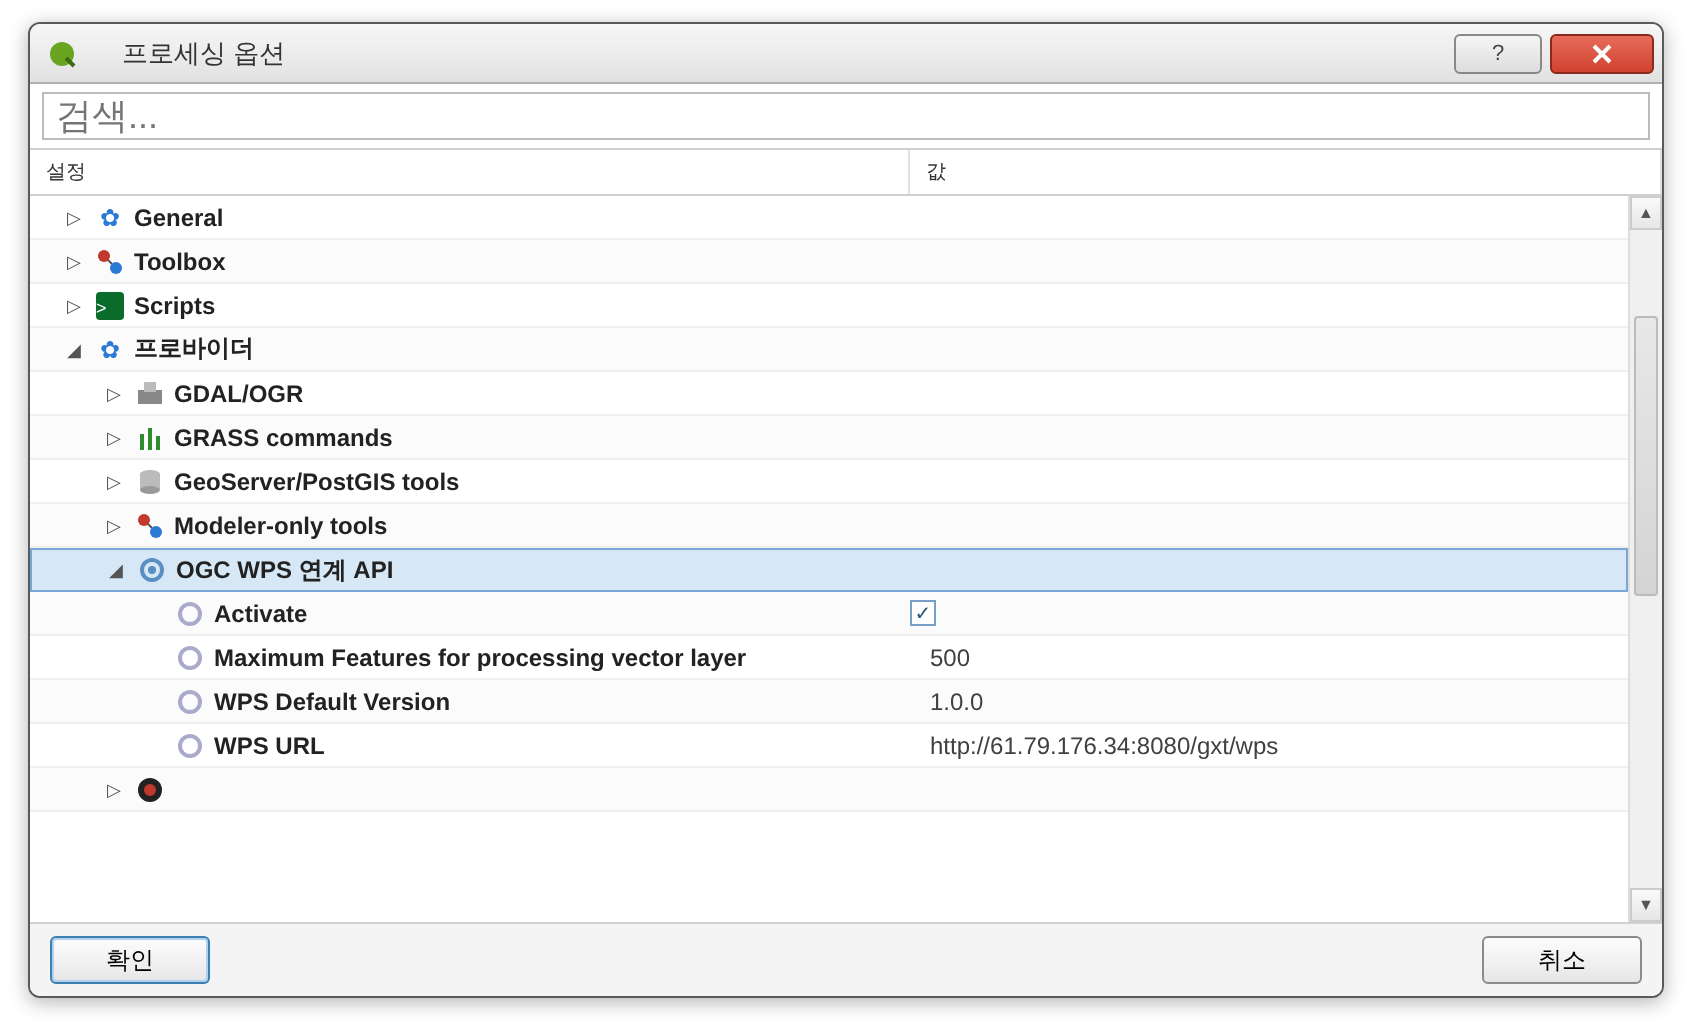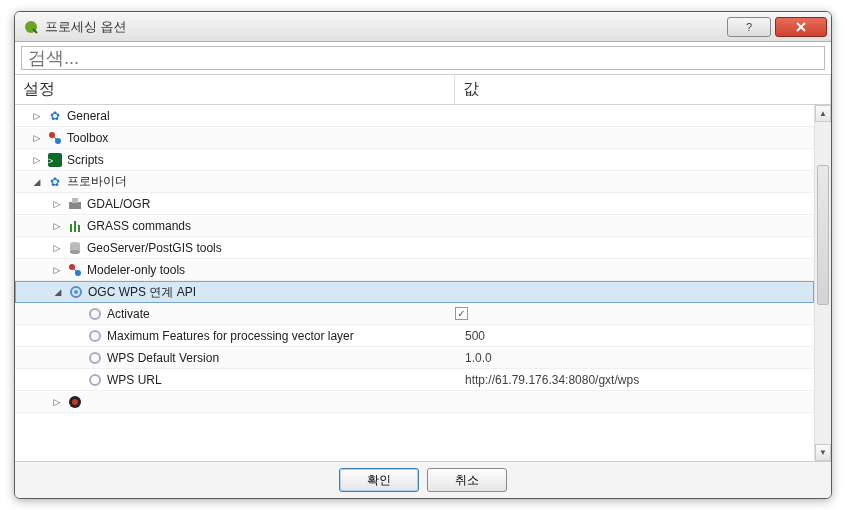--- a/index.html
+++ b/index.html
@@ -35,20 +35,21 @@
   }
   .titlebar .app-icon {
     width: 16px; height: 16px;
     margin-right: 6px;
     display: flex; align-items: center; justify-content: center;
   }
   .titlebar .title {
     flex: 1;
     color: #333;
     font-size: 13px;
+    margin-left: 16px;
   }
   .titlebar .win-btns { display: flex; gap: 4px; }
   .win-btn {
     width: 44px; height: 20px;
     border: 1px solid #888;
     border-radius: 3px;
     background: linear-gradient(to bottom, #f5f5f5, #ddd);
     display: flex; align-items: center; justify-content: center;
     font-size: 11px; color: #444;
   }
@@ -72,21 +73,21 @@
     color: #888;
     background: #fff;
   }
   .headers {
     display: flex;
     border-bottom: 1px solid #d0d0d0;
     background: #fff;
   }
   .headers .col {
     padding: 4px 8px;
-    font-size: 16px;
+    font-size: 10px;
     color: #333;
     border-right: 1px solid #e0e0e0;
   }
   .col-setting { width: 440px; }
   .col-value { flex: 1; }
   .tree-area {
     flex: 1;
     overflow: hidden;
     position: relative;
     display: flex;
@@ -116,20 +117,21 @@
   }
   .icon {
     width: 16px; height: 16px;
     margin-right: 4px;
     display: inline-flex; align-items: center; justify-content: center;
     font-size: 12px;
   }
   .label {
     white-space: nowrap;
     color: #222;
+    font-weight: bold;
   }
   .value {
     padding-left: 10px;
     color: #404040;
   }
   .row .left {
     width: 432px;
     display: flex;
     align-items: center;
   }
@@ -162,21 +164,21 @@
     position: absolute;
     top: 60px; left: 2px; right: 2px;
     height: 140px;
     background: linear-gradient(#e8e8e8,#d4d4d4);
     border: 1px solid #bbb;
     border-radius: 2px;
   }
   .button-row {
     padding: 6px 10px;
     display: flex;
-    justify-content: center;
+    justify-content: space-between;
     gap: 8px;
     background: #f4f4f4;
     border-top: 1px solid #d0d0d0;
   }
   .btn {
     min-width: 80px;
     height: 24px;
     border: 1px solid #8a8a8a;
     border-radius: 3px;
     background: linear-gradient(#fdfdfd,#e6e6e6);

